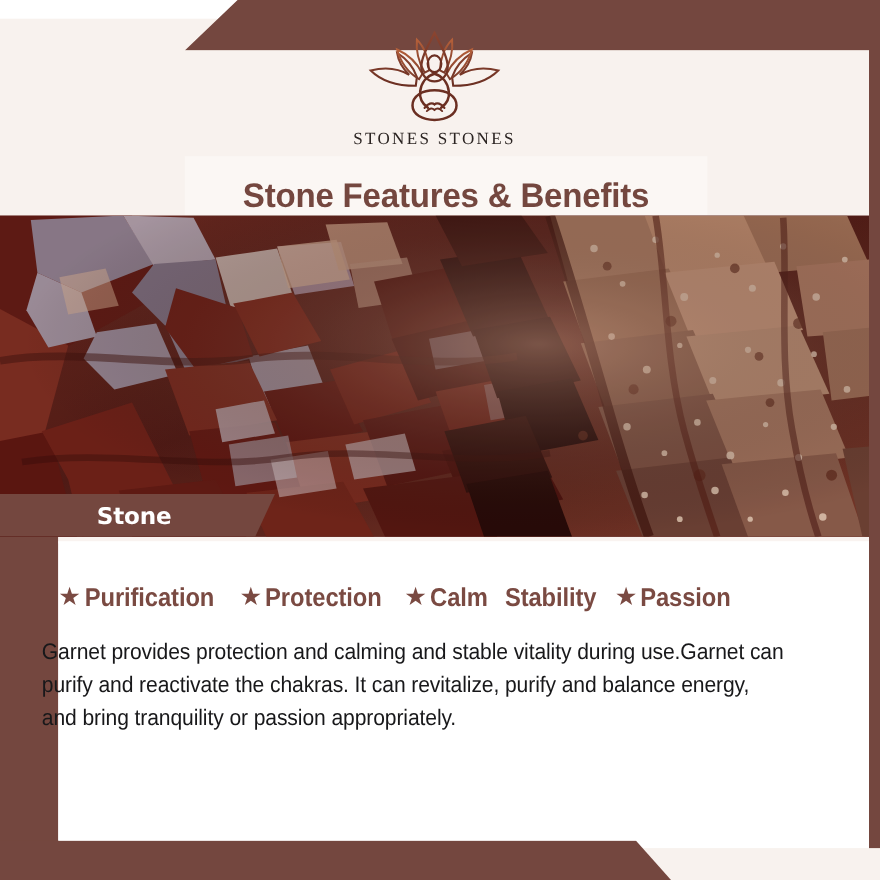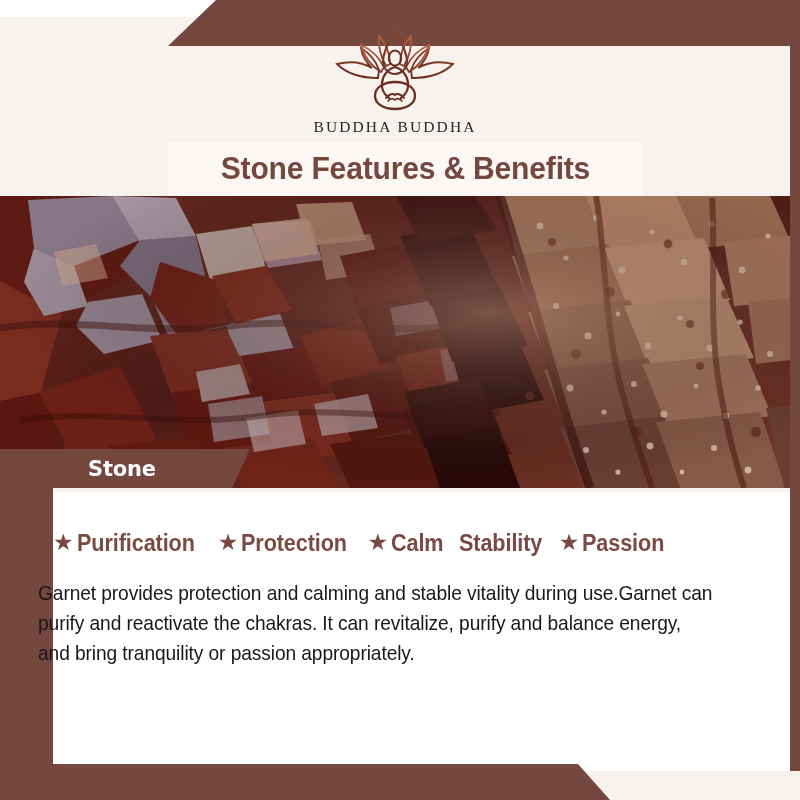--- a/index.html
+++ b/index.html
@@ -107,21 +107,21 @@
     font-weight: 400;
   }
 
   
   .title-banner {
     position: absolute;
     top: 142px; left: 168px;
     width: 475px; height: 54px;
     background: #fbf7f4;
     display: flex;
-    align-items: center;
+    align-items: flex-end;
     justify-content: center;
   }
   .title-text {
     font-family: "Liberation Sans Narrow", "Liberation Sans", sans-serif;
     font-weight: 700;
     font-size: 31px;
     color: #74473f;
     letter-spacing: -0.2px;
     transform: scaleX(0.97);
     white-space: nowrap;
@@ -251,21 +251,21 @@
 
         <path d="M64 39 C57 41 52 47 51 55 C50 62 54 67 58 70" fill="none" stroke="#6b2f22" stroke-width="2.3" stroke-linecap="round"></path>
         <path d="M64 39 C71 41 76 47 77 55 C78 62 74 67 70 70" fill="none" stroke="#6b2f22" stroke-width="2.3" stroke-linecap="round"></path>
 
         <path d="M44 68 C44 59 53 54 64 54 C75 54 84 59 84 68 C84 76 75 81 64 81 C53 81 44 76 44 68 Z" fill="none" stroke="#6b2f22" stroke-width="2.3"></path>
 
         <path d="M55 70 C58 66 62 65 64 67 C66 65 70 66 73 70" fill="none" stroke="#6b2f22" stroke-width="2" stroke-linecap="round"></path>
         <path d="M57 73 C60 70 62 70 64 72 C66 70 68 70 71 73" fill="none" stroke="#6b2f22" stroke-width="1.7" stroke-linecap="round"></path>
       </svg>
     </span>
-    <span class="logo-word">BUDDHA BUDDHA</span>
+    <span class="logo-word">STONES STONES</span>
   </div>
 
   <div class="title-banner">
     <span class="title-text">Stone Features &amp; Benefits</span>
   </div>
 
   <div class="photo">
     <svg viewBox="0 0 790 292" preserveAspectRatio="none" xmlns="http://www.w3.org/2000/svg">
       <defs>
         <linearGradient id="pbg" x1="0" y1="0" x2="1" y2="1">

